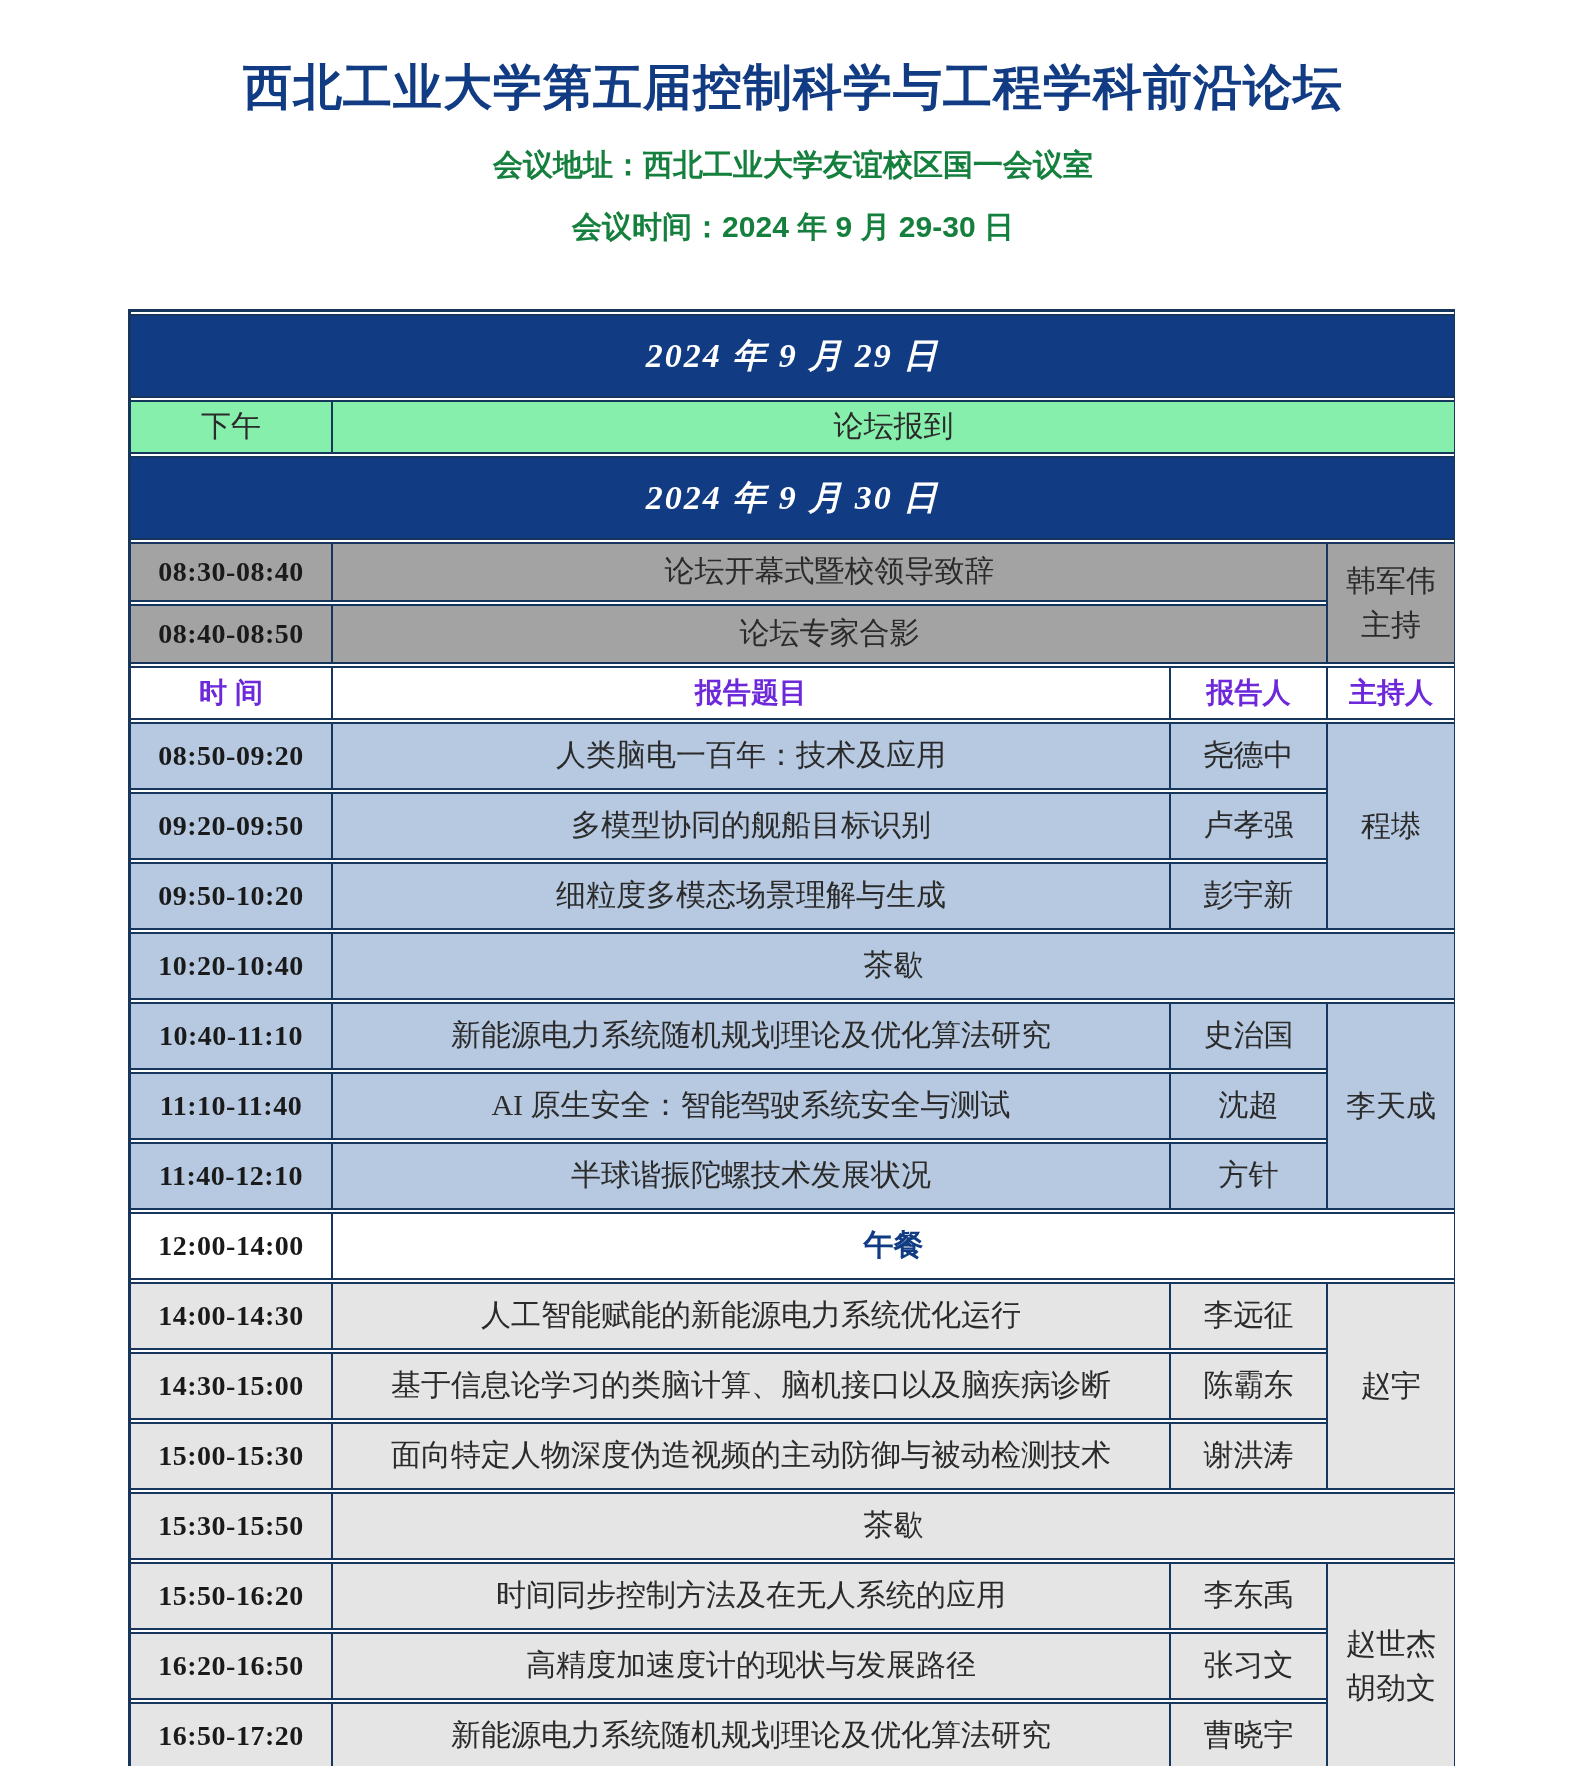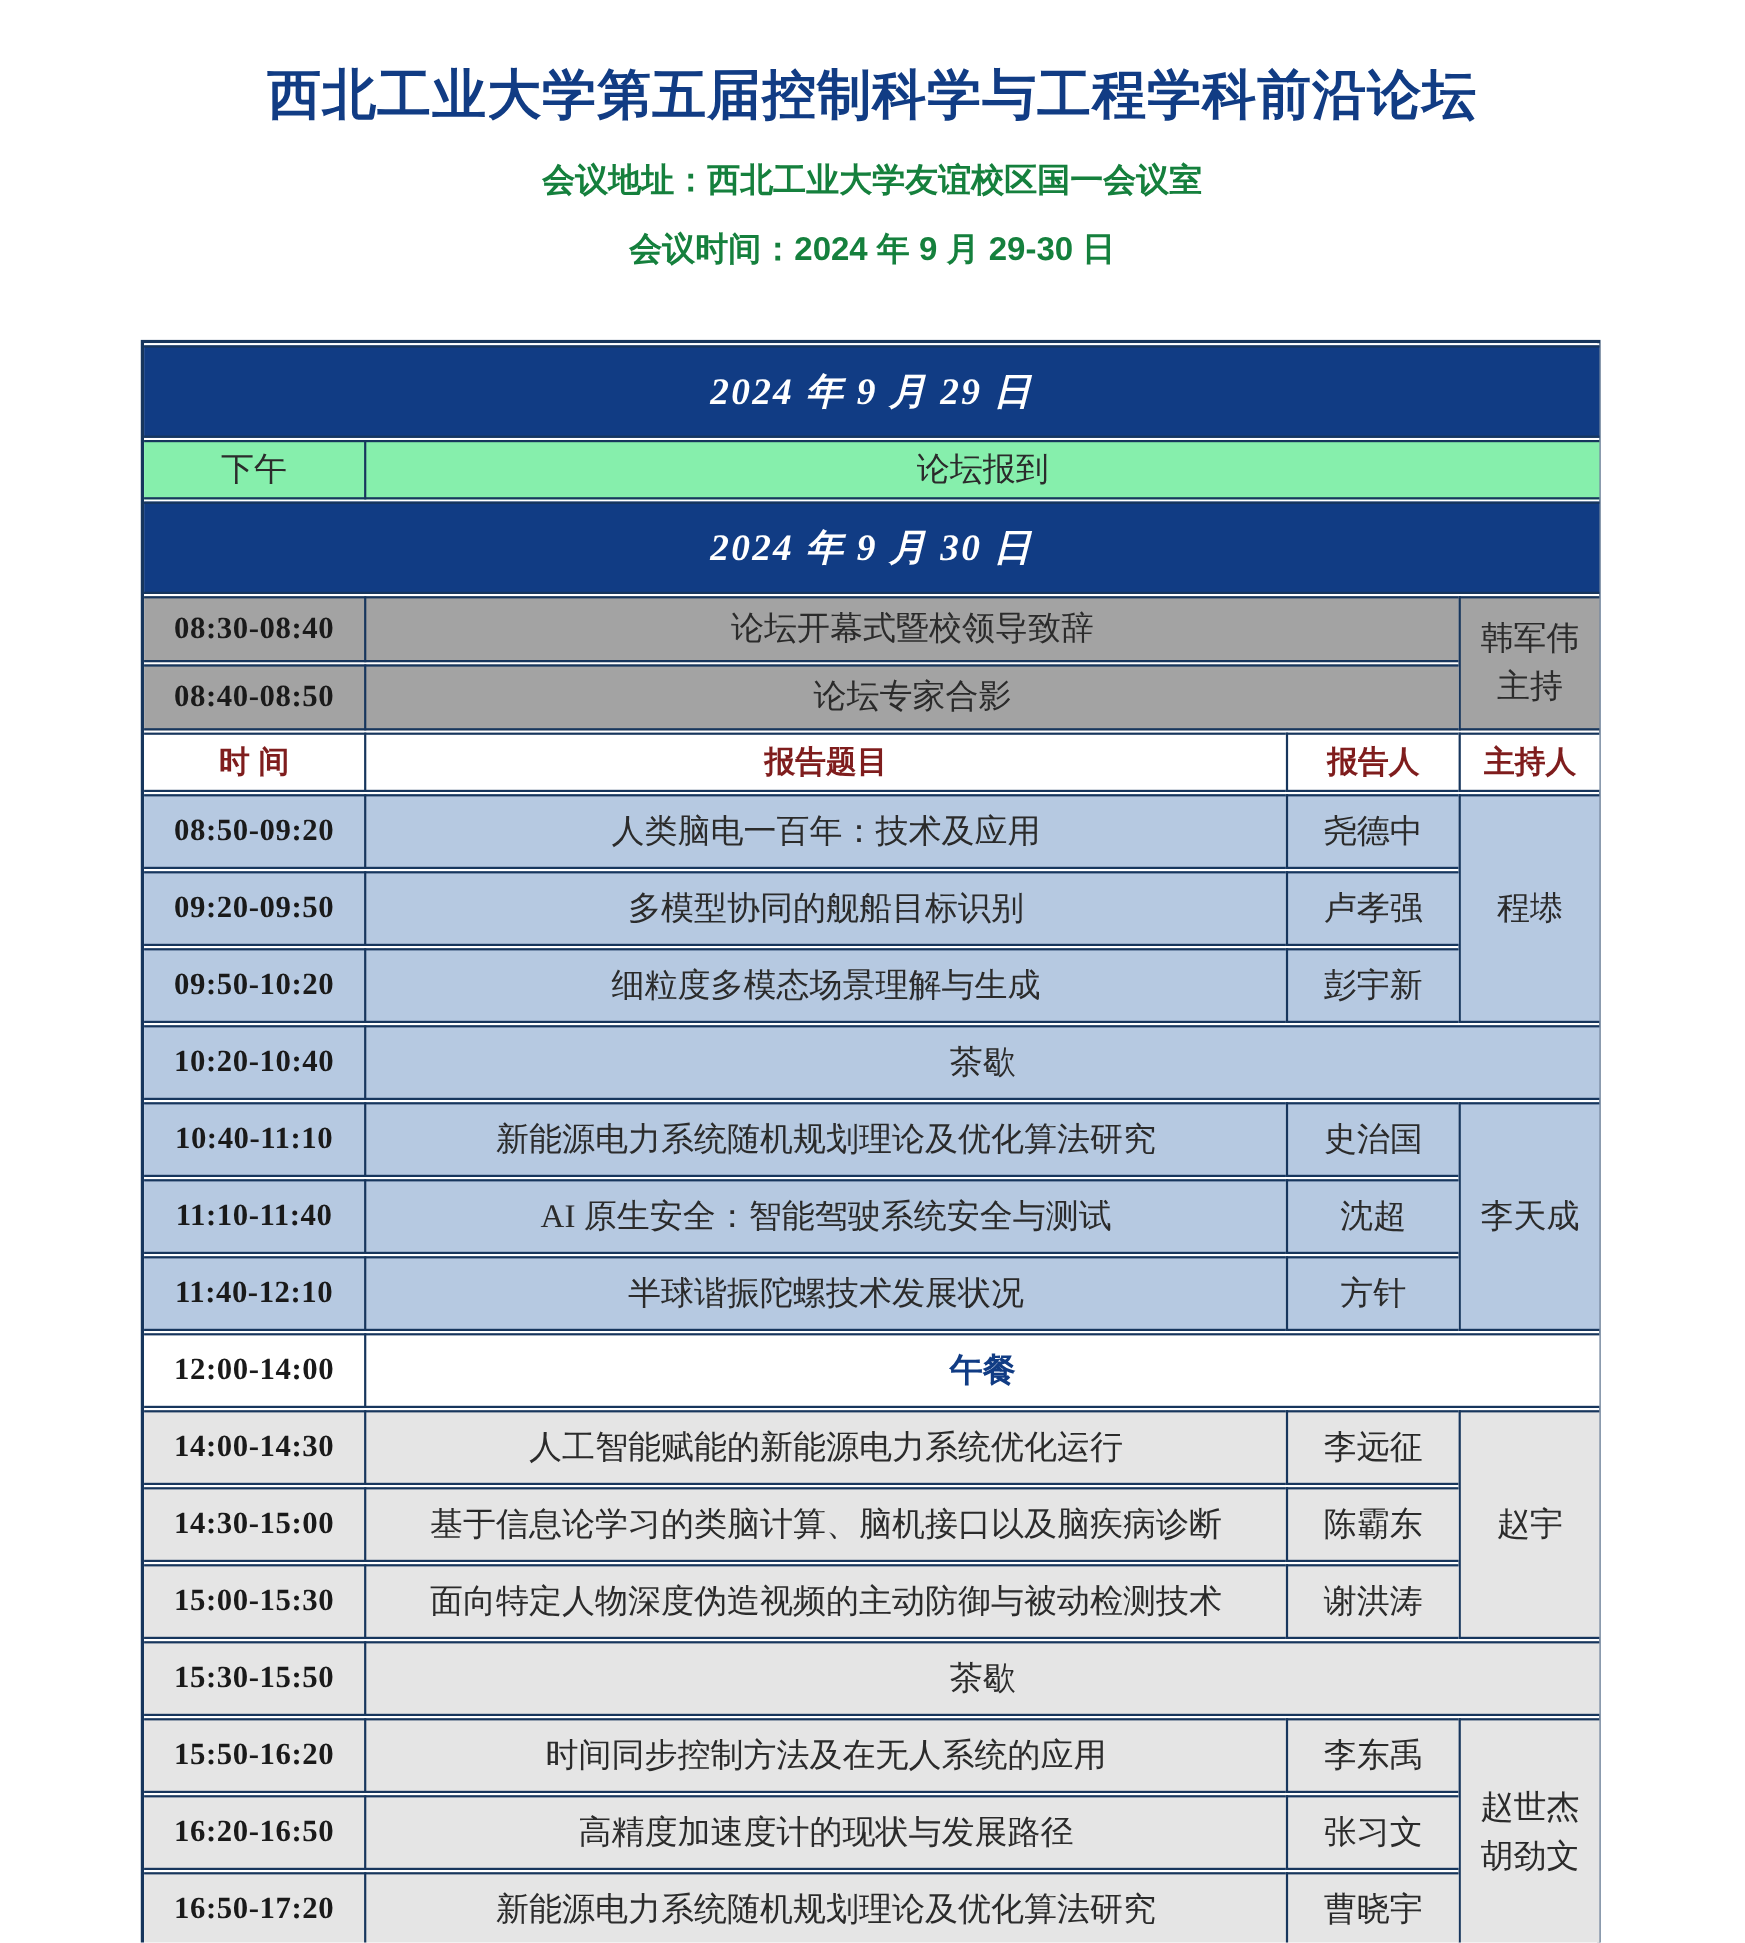--- a/index.html
+++ b/index.html
@@ -48,21 +48,21 @@
   
   td.time{
     font-family:"Liberation Serif","DejaVu Serif",serif;
     font-weight:bold;font-size:28px;color:#1a1a1a;letter-spacing:0.5px;
   }
   td.kai{
     font-family:"Liberation Serif","DejaVu Serif",serif;
     font-size:30px;color:#2b2b2b;
   }
   td.colhead{
-    font-size:28px;font-weight:bold;color:#7f1d1d;
+    font-size:28px;font-weight:bold;color:#6d28d9;
   }
   td.meal{
     font-size:30px;font-weight:bold;color:#113c84;margin-left:20px;
   }
   td.host div{line-height:1.45;}
 </style>
 </head>
 <body>
 
 <div class="page">

